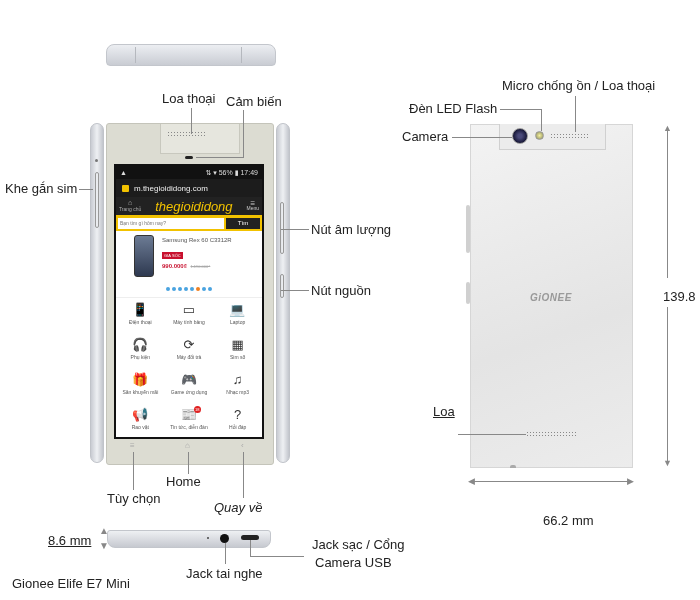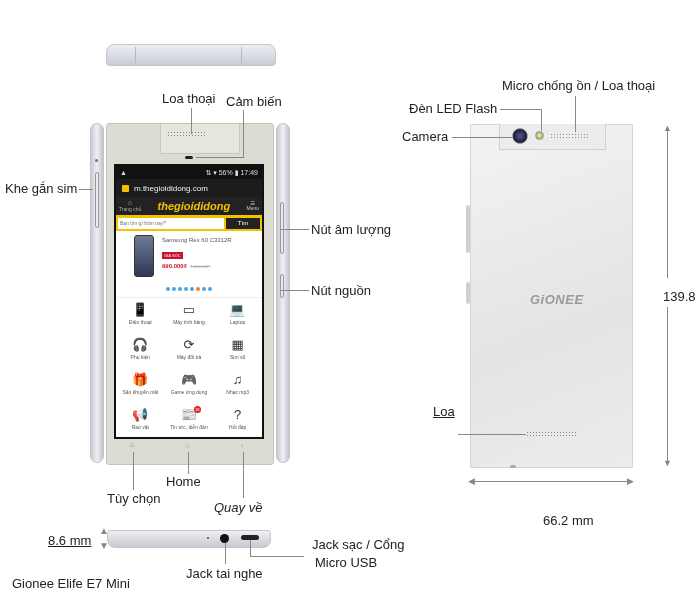--- a/index.html
+++ b/index.html
@@ -23,21 +23,21 @@
   .slider { left: 160px; top: 124px; width: 80px; height: 30px; background: #e6e6de; border: 1px solid #c8c8be; border-top: none; }
   .grille { position: absolute; background-image: radial-gradient(#888 0.7px, transparent 0.9px); background-size: 3px 3px; }
   .sensor-dot { left: 185px; top: 156px; width: 8px; height: 3px; border-radius: 2px; background: #222; }
 
   .screen { left: 114px; top: 164px; width: 150px; height: 275px; background: #fff; border: 2px solid #111; overflow: hidden; }
   .statusbar { height: 13px; background: #111; color: #ddd; font-size: 7px; display: flex; align-items: center; justify-content: space-between; padding: 0 4px; }
   .urlbar { height: 18px; background: #1c1c1c; color: #eee; font-size: 8px; display: flex; align-items: center; padding: 0 6px; gap: 5px; }
   .urlbar .fav { width: 7px; height: 7px; background: #f2c200; border-radius: 1px; }
   .sitehead { height: 18px; background: #222; display: flex; align-items: center; justify-content: space-between; padding: 0 3px; }
   .sitehead .home { color: #aaa; font-size: 5px; text-align: center; line-height: 6px; }
-  .sitehead .logo { color: #f2c200; font-weight: bold; font-style: italic; font-size: 11px; }
+  .sitehead .logo { color: #f2c200; font-weight: normal; font-style: italic; font-size: 13px; }
   .sitehead .menu { color: #ccc; font-size: 5px; text-align: center; line-height: 5px; }
   .searchrow { height: 16px; background: #f2c200; display: flex; align-items: center; padding: 2px; gap: 2px; }
   .searchrow input { flex: 1; height: 11px; border: none; font-size: 5px; padding: 0 2px; background: #fff; color: #999; font-family: "Liberation Sans", sans-serif; }
   .searchrow .btn { width: 34px; height: 11px; background: #222; color: #fff; font-size: 6px; display: flex; align-items: center; justify-content: center; }
   .promo { height: 56px; display: flex; padding: 4px 6px; gap: 8px; position: relative; }
   .promo .phone-img { width: 20px; height: 42px; margin-left: 12px; border-radius: 3px; background: linear-gradient(#6c7b94, #2e3950); border: 1px solid #333; }
   .promo .name { font-size: 6px; color: #555; margin-top: 2px; }
   .promo .badge { display: inline-block; background: #c8102e; color: #fff; font-size: 4px; padding: 1px 2px; margin-top: 5px; }
   .promo .price { font-size: 6px; color: #c8102e; font-weight: bold; margin-top: 2px; }
   .promo .old { color: #aaa; font-weight: normal; text-decoration: line-through; font-size: 4px; margin-left: 2px; }
@@ -50,21 +50,21 @@
   .cell .tx { font-size: 5px; color: #555; }
 
   .softkey { position: absolute; top: 441px; font-size: 8px; color: #aaa; }
 
   
   .back-body { left: 470px; top: 124px; width: 163px; height: 344px; background: linear-gradient(160deg, #f3f3f3, #e4e4e4 60%, #ececec);
                border: 1px solid #d6d6d6; }
   .back-module { left: 499px; top: 124px; width: 107px; height: 26px; background: #ececec; border: 1px solid #d0d0d0; border-top: none; }
   .cam { left: 512px; top: 128px; width: 16px; height: 16px; border-radius: 50%; background: radial-gradient(#4a4a7a 20%, #161636 70%); border: 1px solid #999; }
   .flash { left: 535px; top: 131px; width: 9px; height: 9px; border-radius: 50%; background: radial-gradient(#f4f0a0, #8a8a5a); border: 1px solid #999; }
-  .brand { left: 530px; top: 292px; font-size: 13px; font-weight: bold; font-style: italic; color: #9a9a9a; letter-spacing: 0.5px; }
+  .brand { left: 530px; top: 292px; font-size: 10px; font-weight: bold; font-style: italic; color: #9a9a9a; letter-spacing: 0.5px; }
   .back-foot { left: 510px; top: 465px; width: 6px; height: 3px; background: #aaa; border-radius: 2px 2px 0 0; }
 
   
   .bottom-edge { left: 107px; top: 530px; width: 164px; height: 18px; border-radius: 3px 3px 8px 8px;
                  background: linear-gradient(#eef0f3, #c6c9d0); border: 1px solid #c3c6cc; }
   .jack { left: 220px; top: 534px; width: 9px; height: 9px; border-radius: 50%; background: #111; }
   .mic-dot { left: 207px; top: 537px; width: 2px; height: 2px; background: #444; border-radius: 50%; }
   .usb { left: 241px; top: 535px; width: 18px; height: 5px; border-radius: 3px; background: #222; }
 </style>
 </head>
@@ -225,21 +225,21 @@
 
 <div class="label" style="left:48px; top:533px;text-decoration:underline;">8.6 mm</div>
 <div class="abs" style="left:99px; top:526px; font-size:10px; color:#888; line-height:10px;">▲</div>
 <div class="abs" style="left:99px; top:541px; font-size:10px; color:#888; line-height:10px;">▼</div>
 
 <div class="line" style="left:225px; top:543px; width:1px; height:21px;"></div>
 <div class="label" style="left:186px; top:566px;">Jack tai nghe</div>
 <div class="line" style="left:250px; top:540px; width:1px; height:16px;"></div>
 <div class="line" style="left:250px; top:556px; width:54px; height:1px;"></div>
 <div class="label" style="left:312px; top:537px;">Jack sạc / Cổng</div>
-<div class="label" style="left:315px; top:555px;">Micro USB</div>
+<div class="label" style="left:315px; top:555px;">Camera USB</div>
 
 <div class="label" style="left:12px; top:576px;">Gionee Elife E7 Mini</div>
 
 <div class="abs" style="left:466px; top:205px; width:4px; height:48px; background:#d0d0d0; border-radius:2px;"></div>
 <div class="abs" style="left:466px; top:282px; width:4px; height:22px; background:#d0d0d0; border-radius:2px;"></div>
 <div class="abs back-body"></div>
 <div class="abs back-module">
   <div class="grille" style="left:50px; top:9px; width:38px; height:6px;"></div>
 </div>
 <div class="abs cam"></div>

